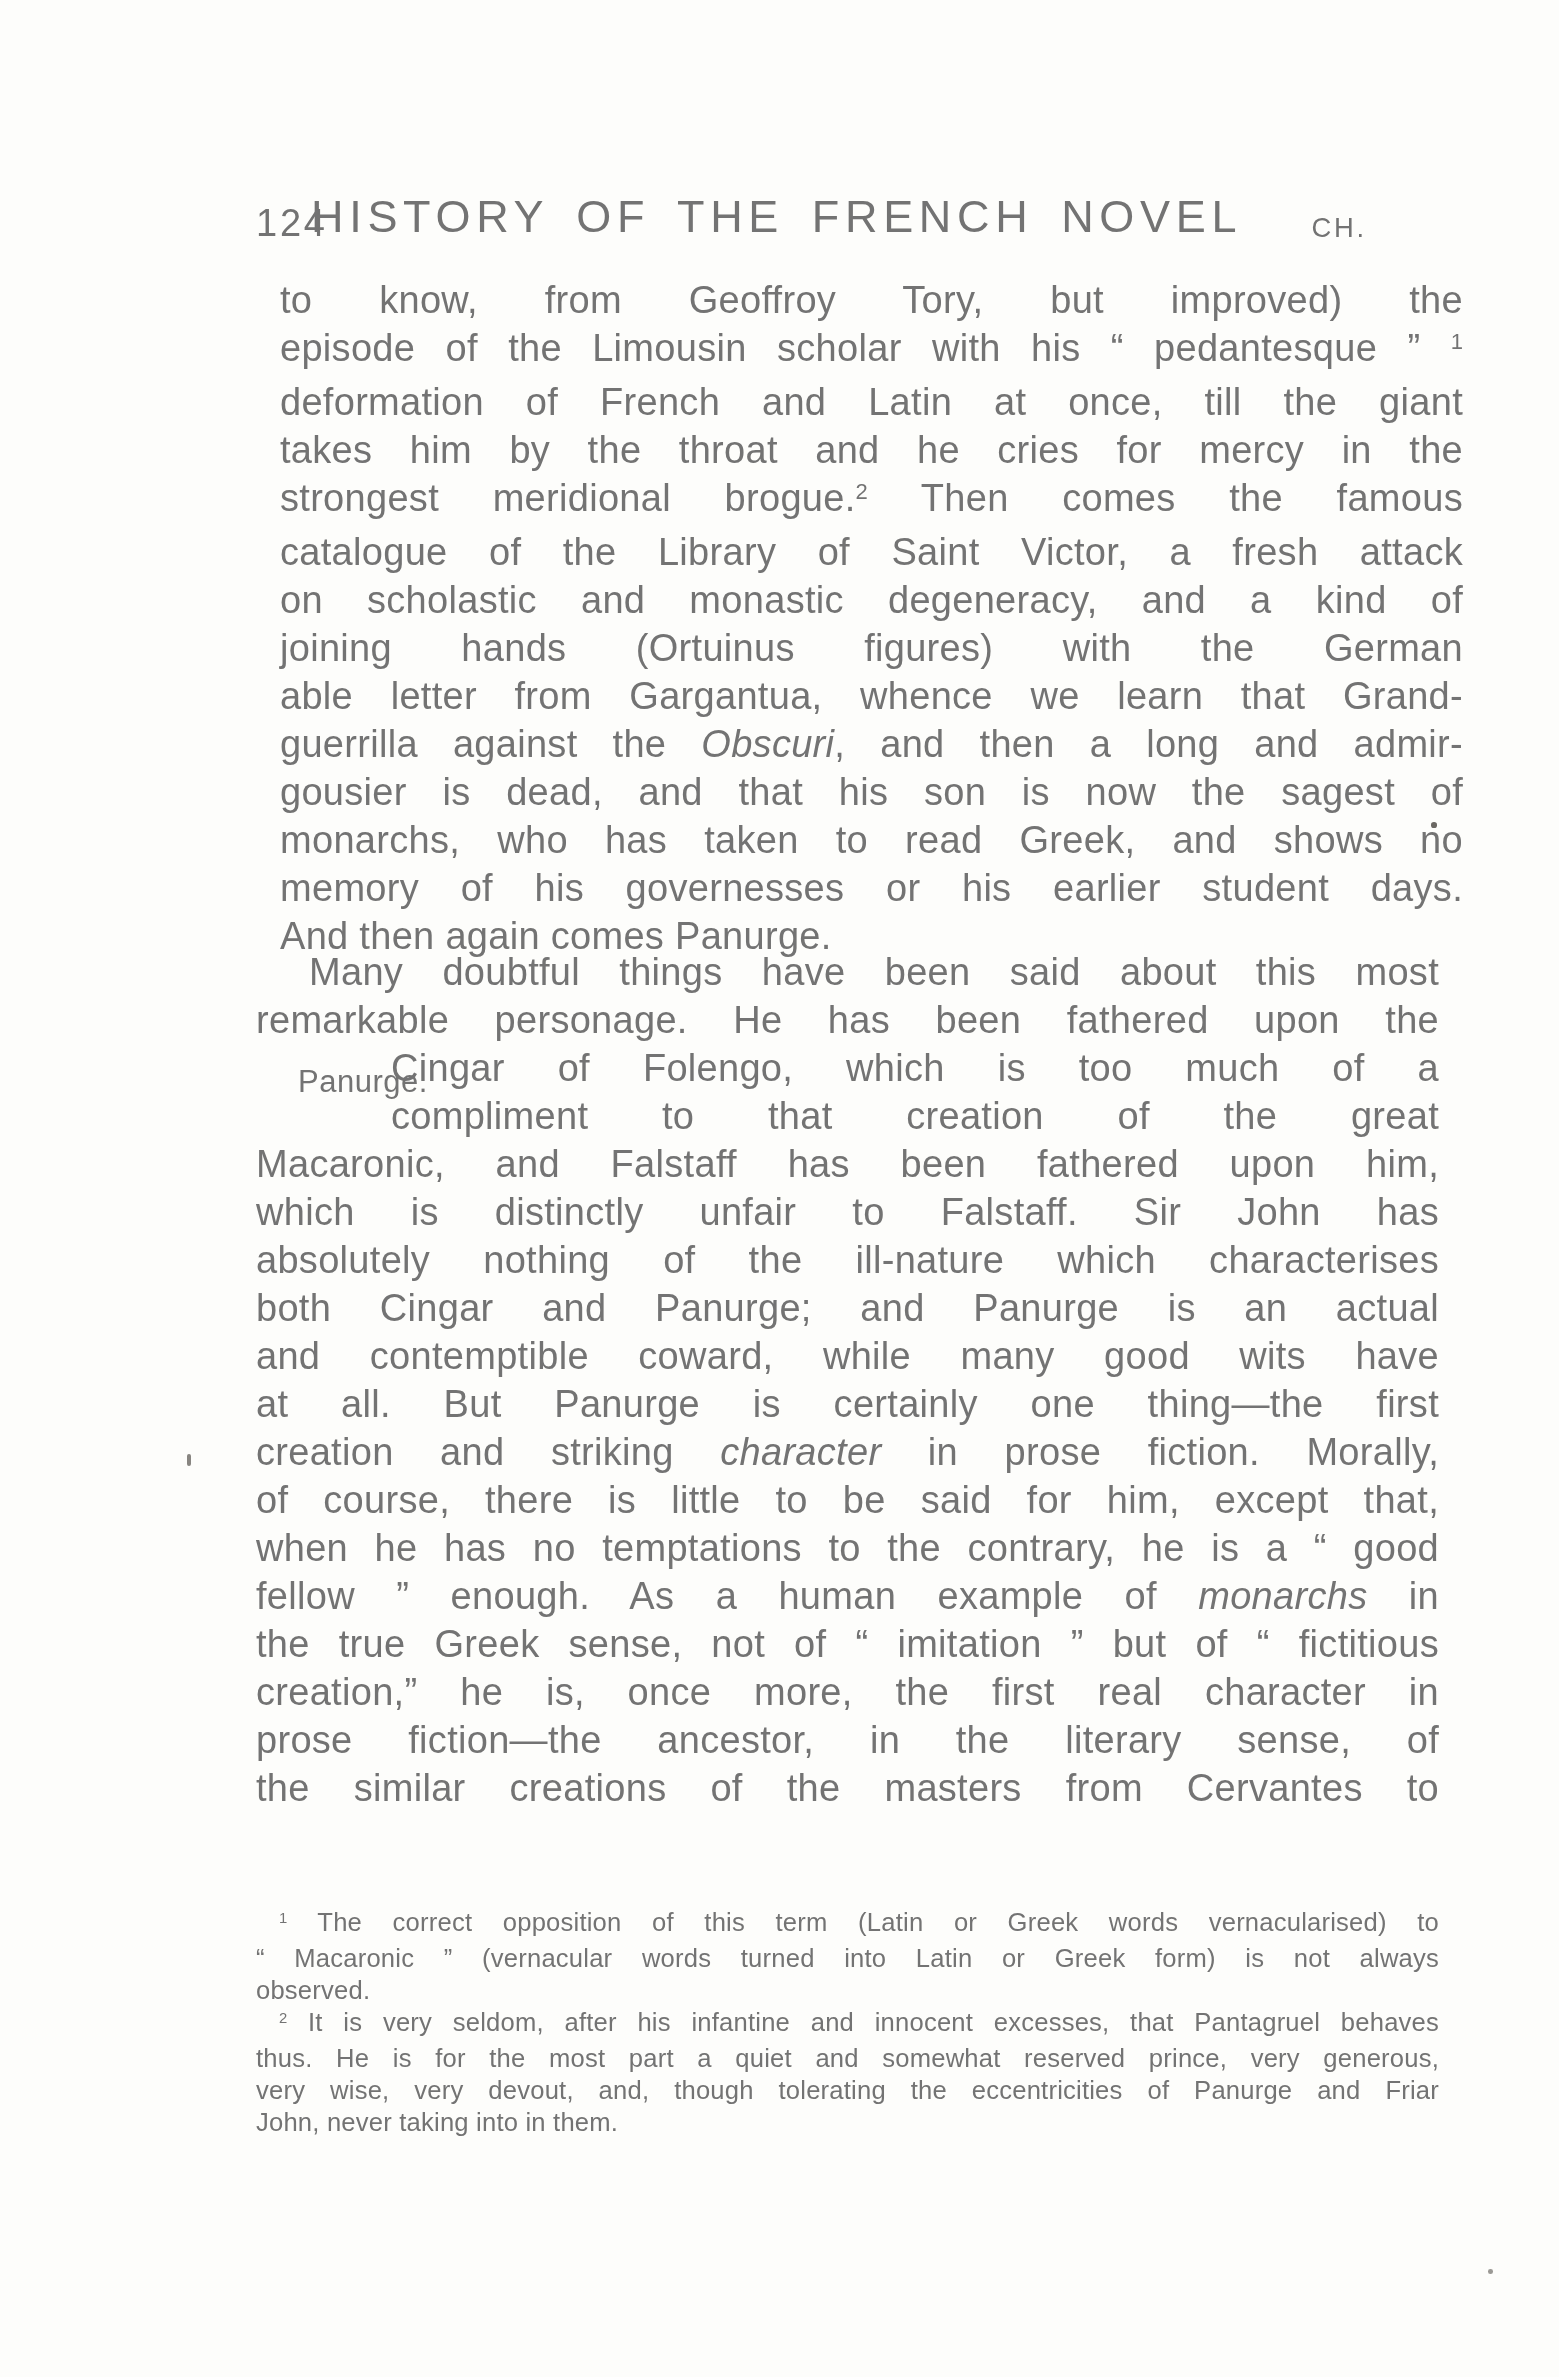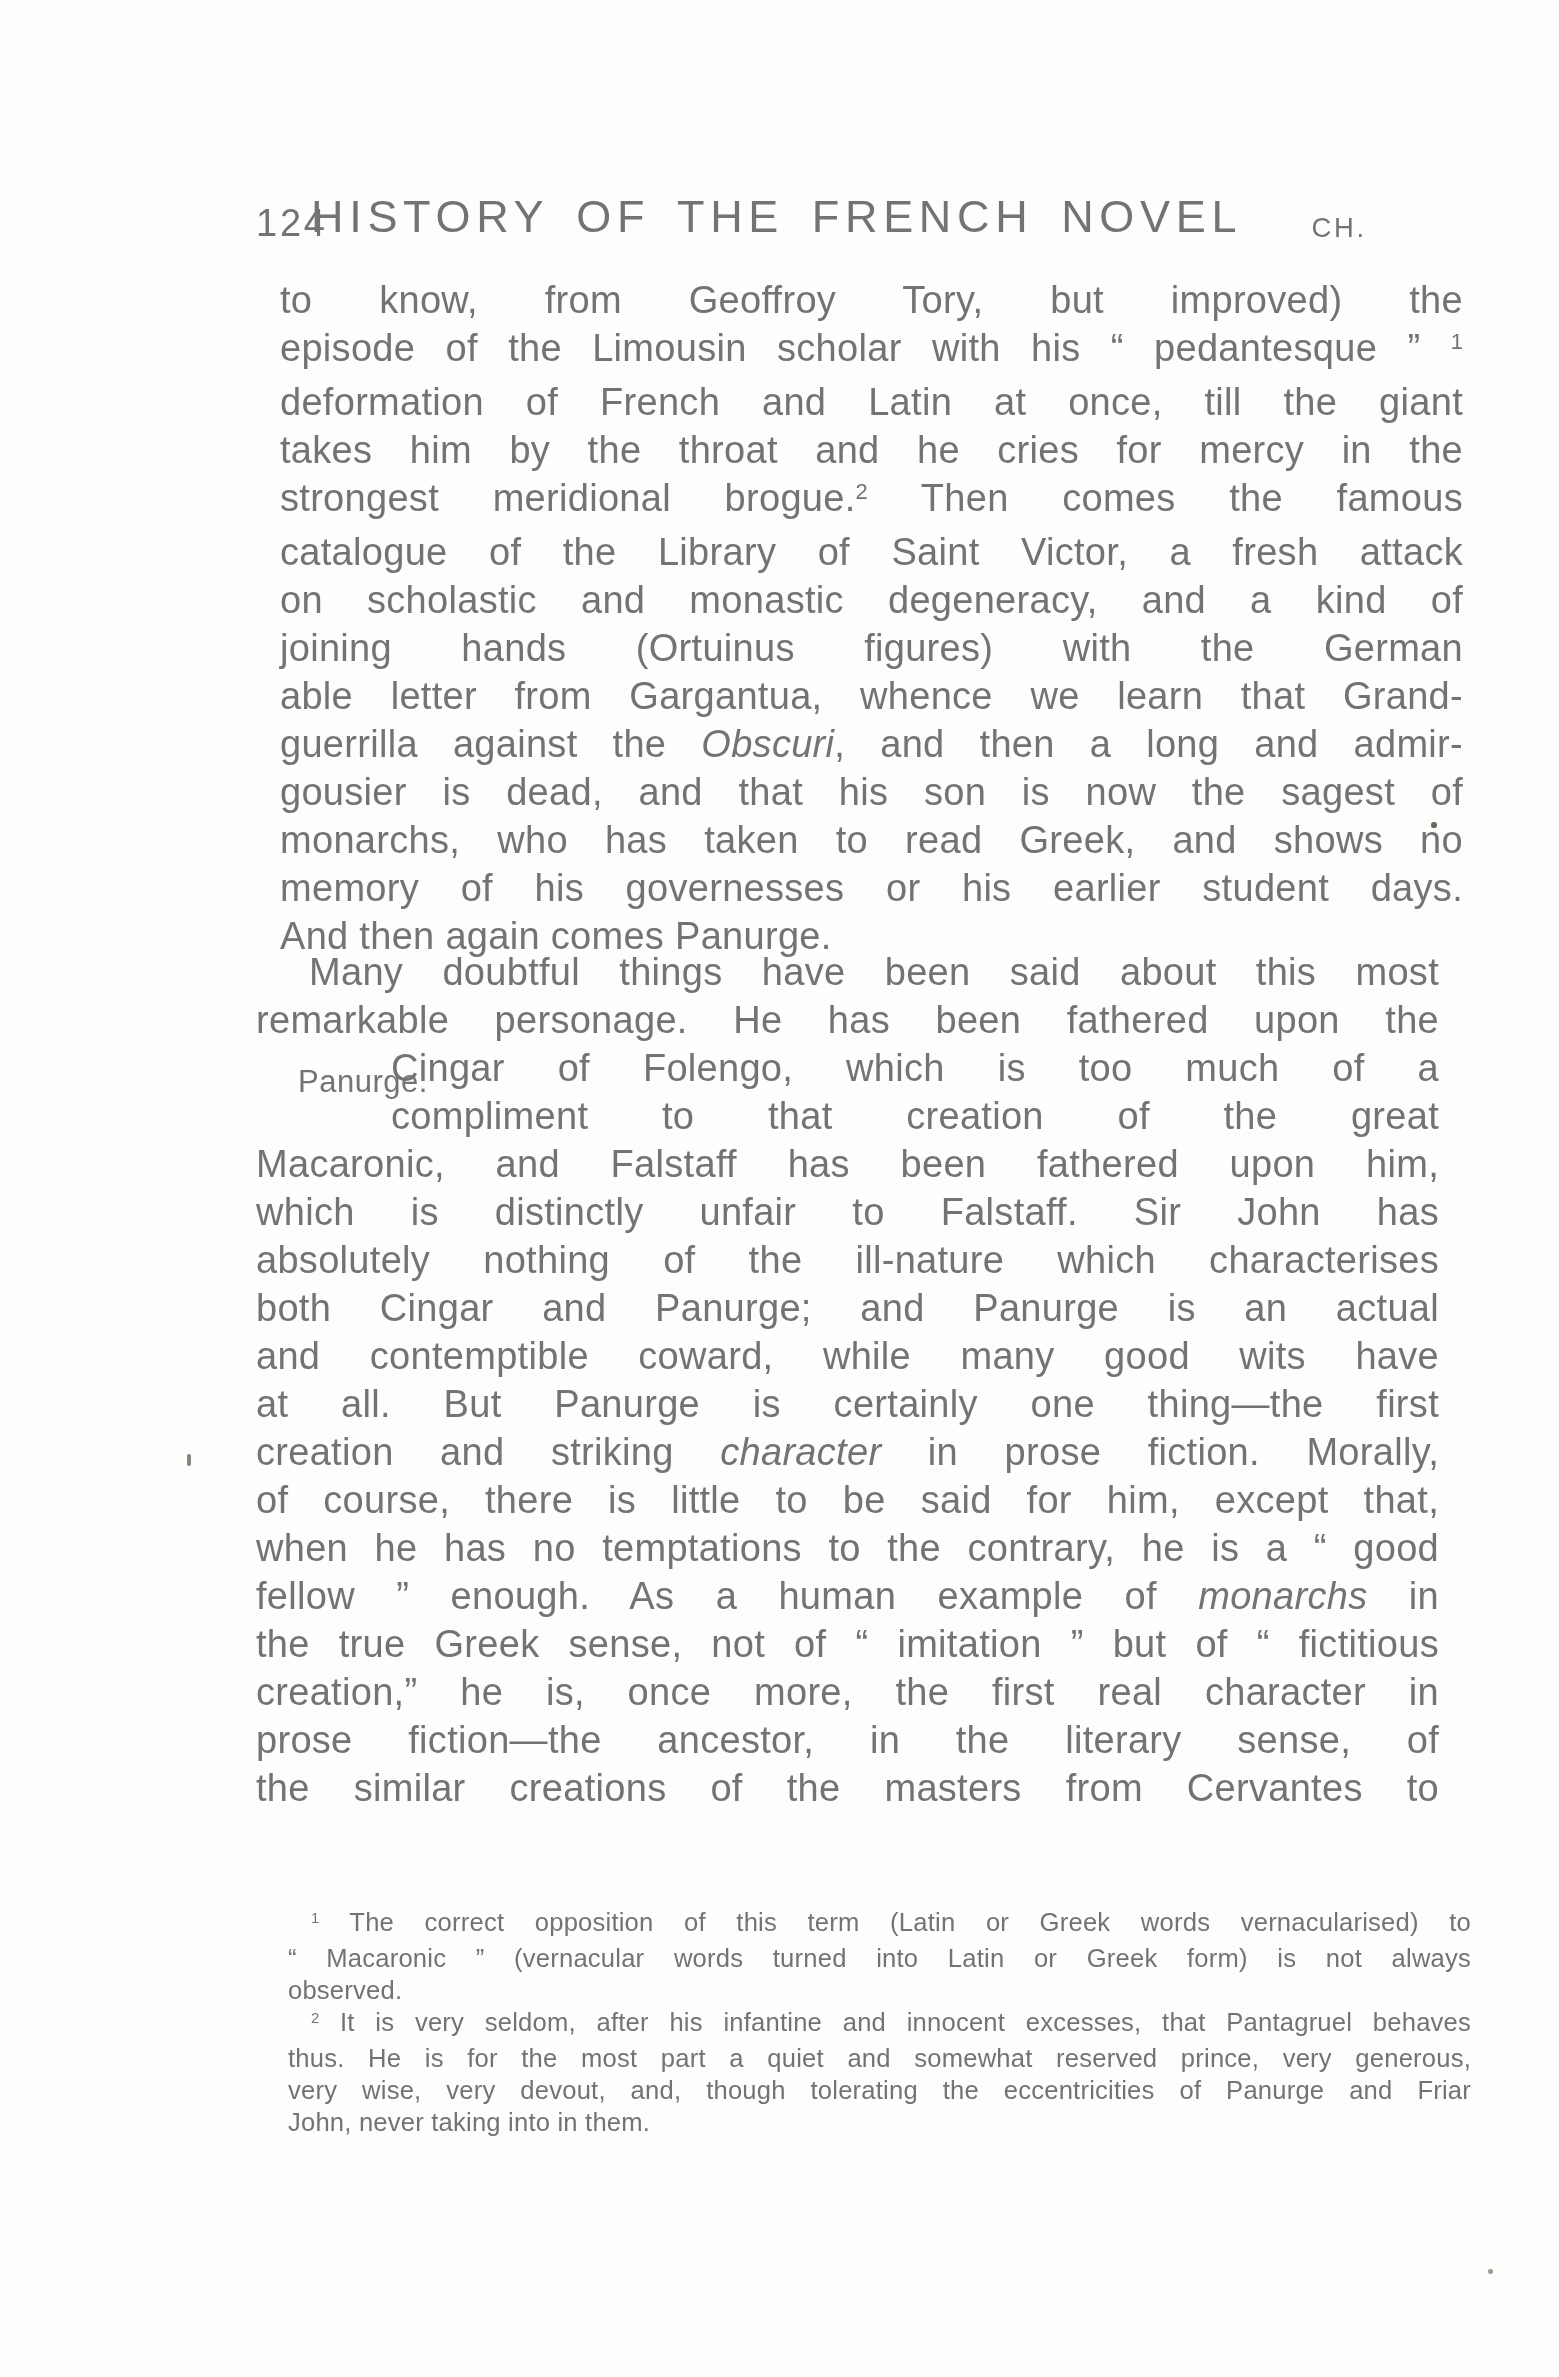--- a/index.html
+++ b/index.html
@@ -16,21 +16,21 @@
   .page-number { position:absolute; left:0; top:13.2px; font-size:38px; letter-spacing:2.8px; }
   .running-title { position:absolute; left:55px; top:1.9px; font-size:45px; letter-spacing:5.7px; word-spacing:9.5px; white-space:nowrap; }
   .chapter-mark { position:absolute; right:72px; top:23px; font-size:27.4px; letter-spacing:2.8px; }
 
   
   .textblock { position:absolute; left:256px; width:1183px; }
   .body-text  { font-size:38px; line-height:48px; letter-spacing:0.3px; }
   .footnote-text { font-size:25.6px; line-height:32px; letter-spacing:0.2px; }
   #para-1 { top:276px;margin-left:24px; }
   #para-2 { top:948px; }
-  #footnotes { top:1906px;margin-left:32px; }
+  #footnotes { top:1906px; }
 
   .line { text-align:justify; text-align-last:justify; }
   .line.last { text-align-last:left; }
   .ind-para  { text-indent:53px; }
   .ind-cutin { padding-left:135px; }
   .ind-fn    { text-indent:23px; }
   .it  { font-style:italic; }
   .sup { font-size:0.58em; position:relative; top:-0.55em; letter-spacing:0; }
 
   

